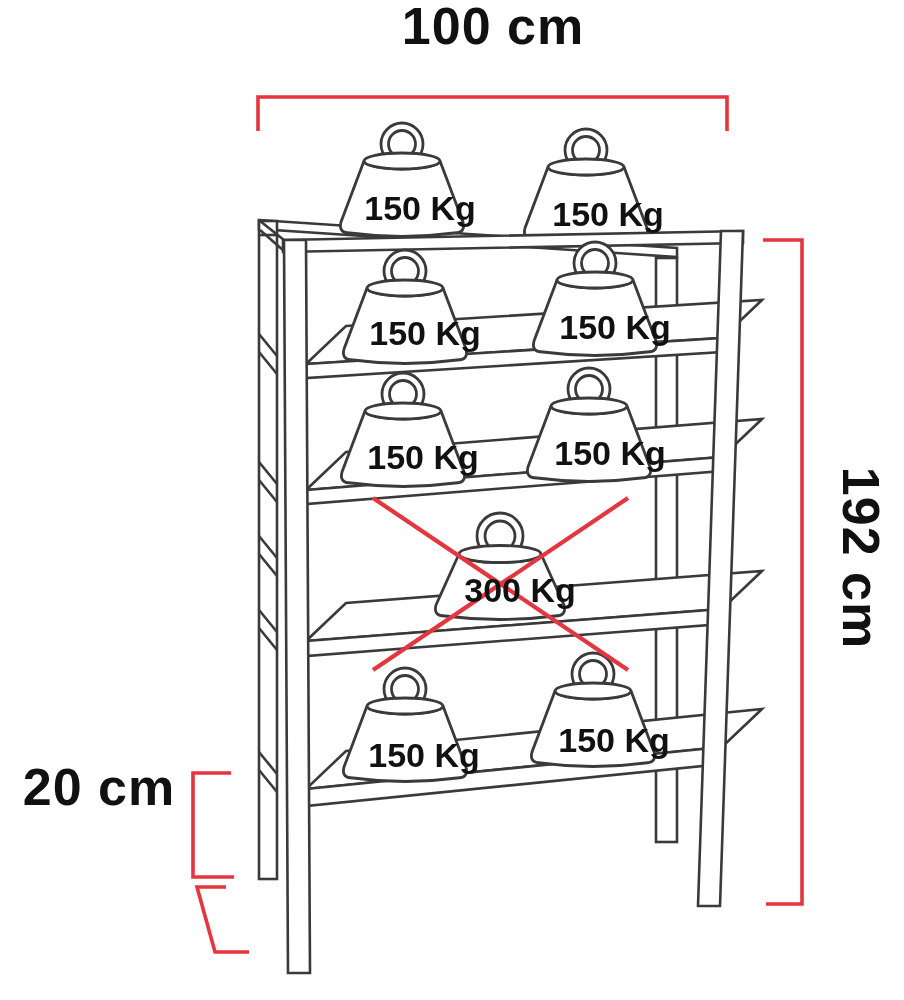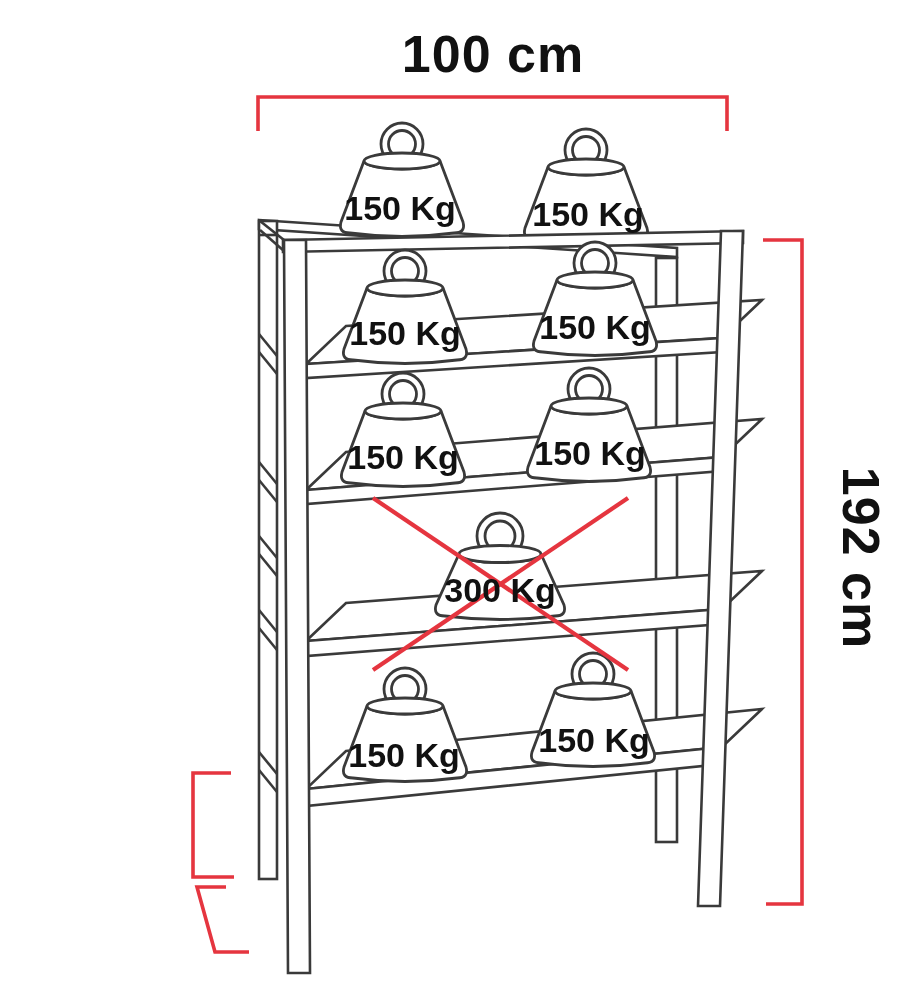--- a/index.html
+++ b/index.html
@@ -10,21 +10,21 @@
   
   .struct{stroke:var(--line,#3a3a3a);stroke-width:2.6;fill:#ffffff;}
   .structline{stroke:var(--line,#3a3a3a);stroke-width:2.6;fill:none;}
   .wt{stroke:var(--line,#2f2f2f);stroke-width:2.8;fill:#ffffff;}
   .redbr{stroke:var(--dimension,#e5353f);stroke-width:3.6;fill:none;}
   .redx{stroke:var(--dimension,#e5353f);stroke-width:4.2;fill:none;}
 
   .lbl{position:absolute;transform:translate(-50%,-50%);color:var(--text,#111);
        white-space:nowrap;line-height:1;}
   .dim{font-size:52px;font-weight:700;letter-spacing:1px;}
-  .wlabel{font-size:34px;font-weight:600;letter-spacing:0px;}
+  .wlabel{font-size:34px;font-weight:600;letter-spacing:0px;margin-left:20px;}
   .rot90{transform:translate(-50%,-50%) rotate(90deg);}
 </style>
 </head>
 <body>
 
 <div id="stage">
 
   <svg width="904" height="1000" viewBox="0 0 904 1000">
 
     <g>
@@ -135,22 +135,23 @@
       <line class="redx" x1="373" y1="498" x2="628" y2="670"></line>
       <line class="redx" x1="628" y1="498" x2="373" y2="670"></line>
     </g>
 
     <path class="redbr" d="M258,131 L258,97 L727,97 L727,131"></path>
     <path class="redbr" d="M763,240 L802,240 L802,904 L766,904"></path>
     <path class="redbr" d="M231,773 L193,773 L193,877 L234,877"></path>
     <path class="redbr" d="M226,887 L197,887 L215,952 L249,952"></path>
   </svg>
 
-  <div class="lbl dim" style="left:493px;top:54px">100 cm</div>
+  <div class="lbl dim" style="left:493px;top:26px">100 cm</div>
   <div class="lbl dim rot90" style="left:861px;top:558px">192 cm</div>
+  <div class="lbl dim" style="left:99px;top:787px">20 cm</div>
 
   <div class="lbl wlabel" style="left:400px;top:208px">150 Kg</div>
   <div class="lbl wlabel" style="left:588px;top:214px">150 Kg</div>
   <div class="lbl wlabel" style="left:405px;top:333px">150 Kg</div>
   <div class="lbl wlabel" style="left:595px;top:327px">150 Kg</div>
   <div class="lbl wlabel" style="left:403px;top:457px">150 Kg</div>
   <div class="lbl wlabel" style="left:590px;top:453px">150 Kg</div>
   <div class="lbl wlabel" style="left:500px;top:590px">300 Kg</div>
   <div class="lbl wlabel" style="left:404px;top:755px">150 Kg</div>
   <div class="lbl wlabel" style="left:594px;top:740px">150 Kg</div>

